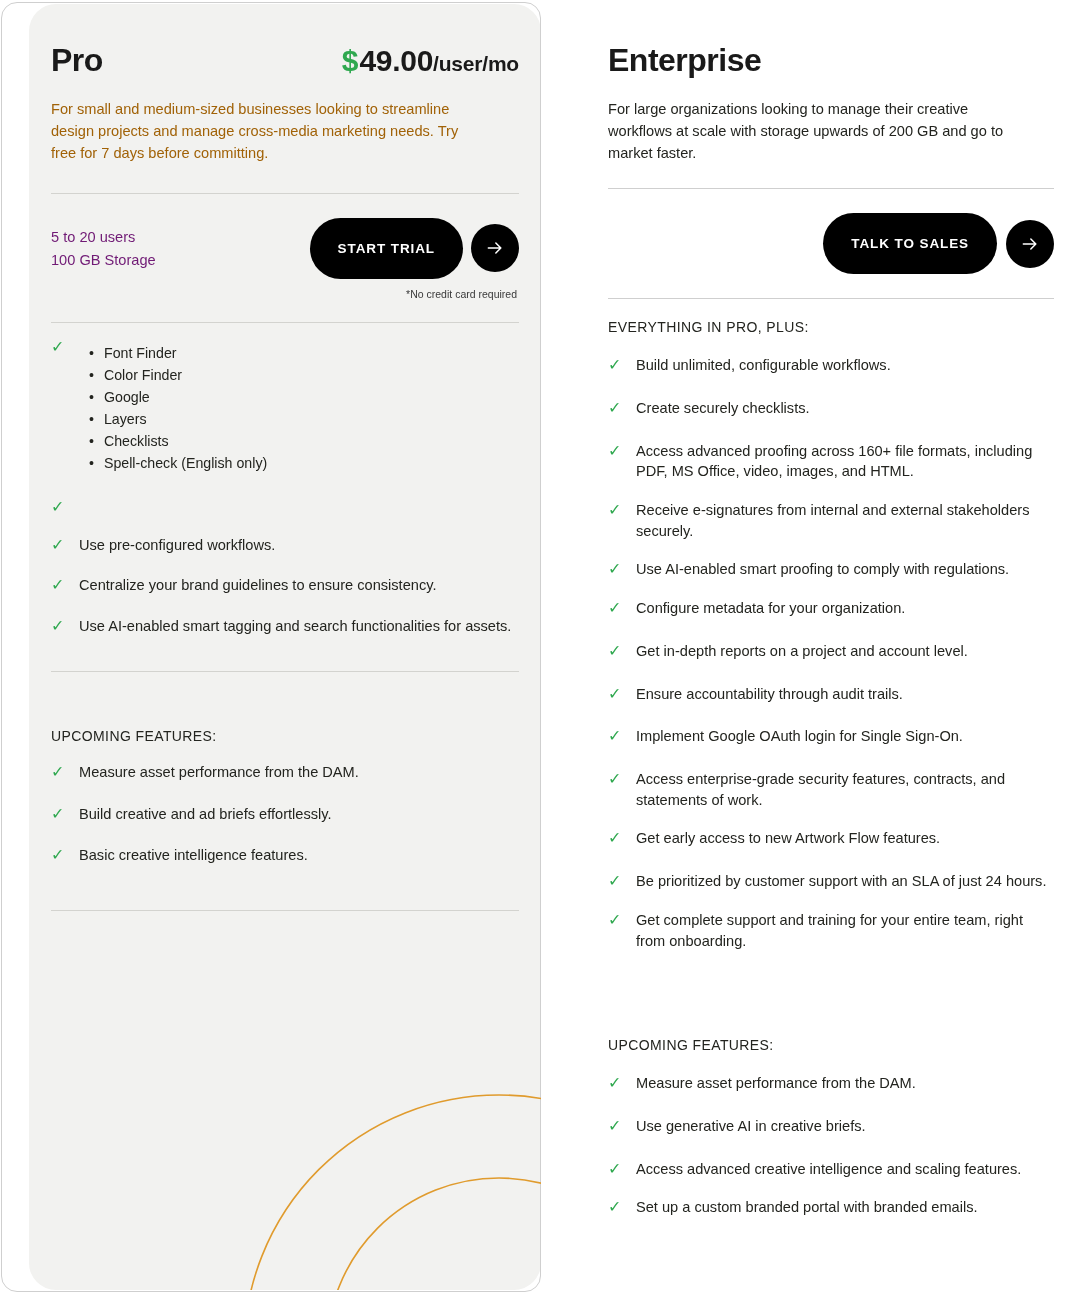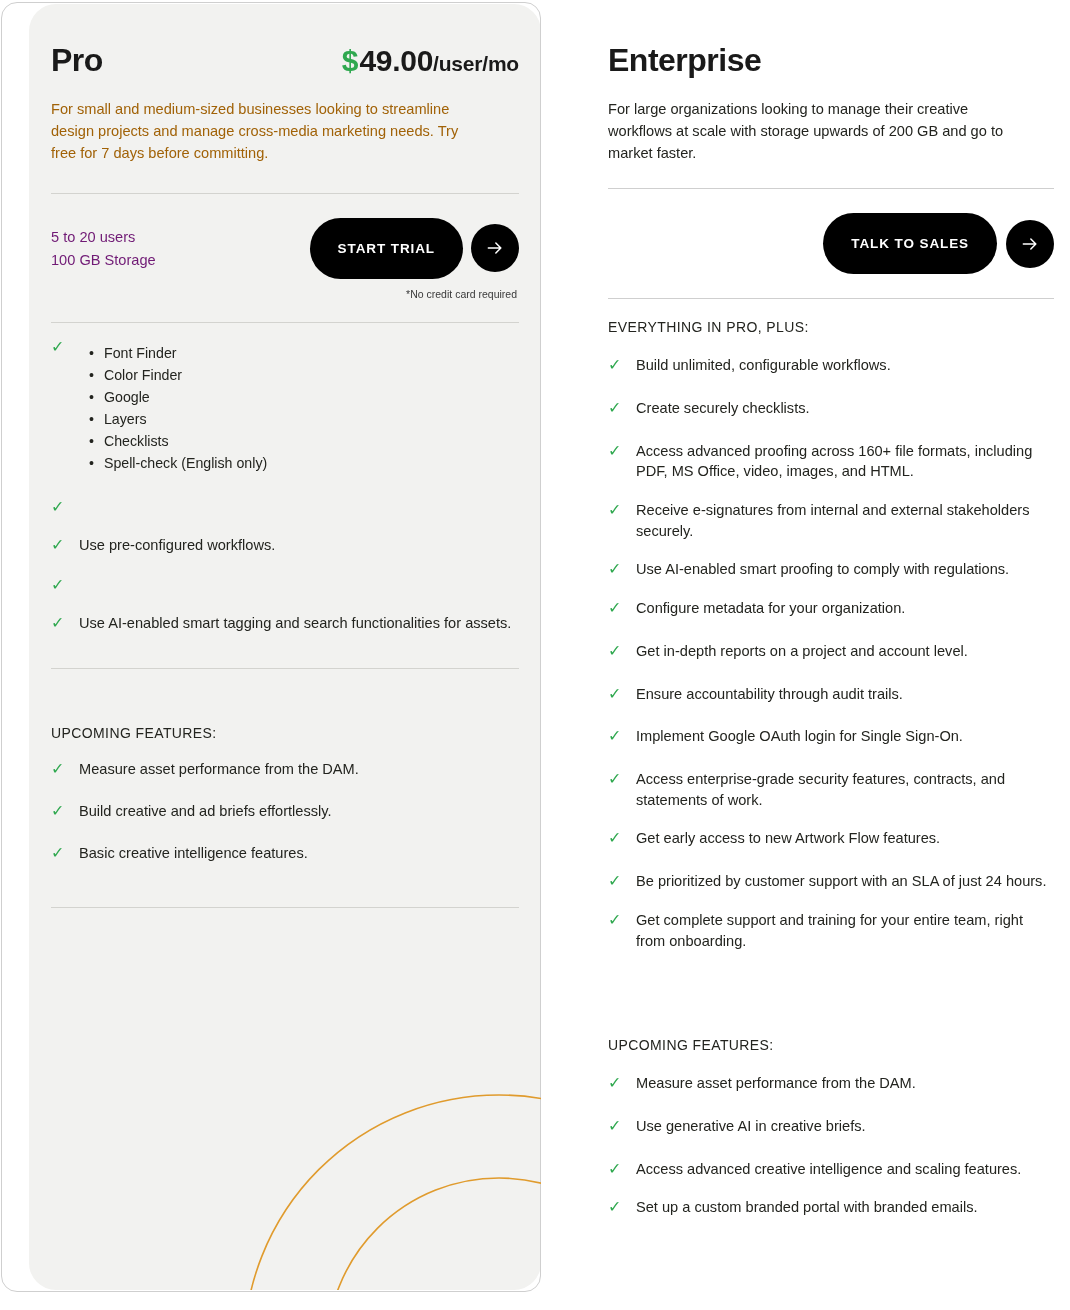--- a/index.html
+++ b/index.html
@@ -310,20 +310,21 @@
         </li>
         <li style="margin-top:20px">
           <span class="check">✓</span>
         </li>
         <li style="margin-top:20px">
           <span class="check">✓</span>
           <span class="feat-text">Use pre-configured workflows.</span>
         </li>
         <li style="margin-top:20px">
           <span class="check">✓</span>
+          <span class="feat-text">Centralize your brand guidelines to ensure consistency.</span>
         </li>
         <li style="margin-top:20px">
           <span class="check">✓</span>
           <span class="feat-text">Use AI-enabled smart tagging and search functionalities for assets.</span>
         </li>
       </ul>
 
       <hr class="rule" style="margin-top:34px">
 
       <div class="section-label" style="margin-top:56px">UPCOMING FEATURES:</div>

